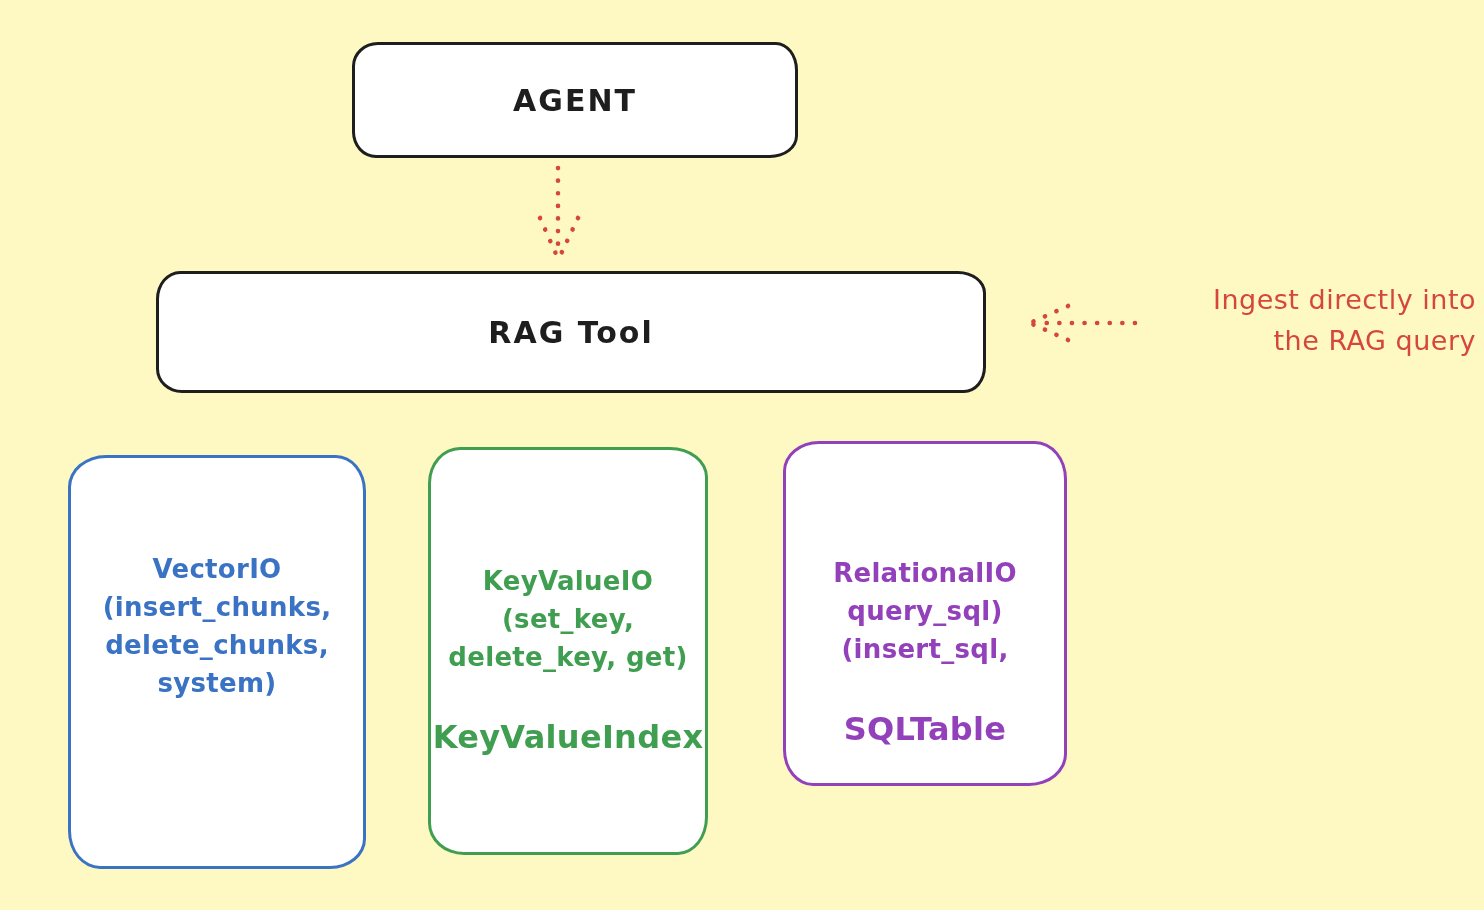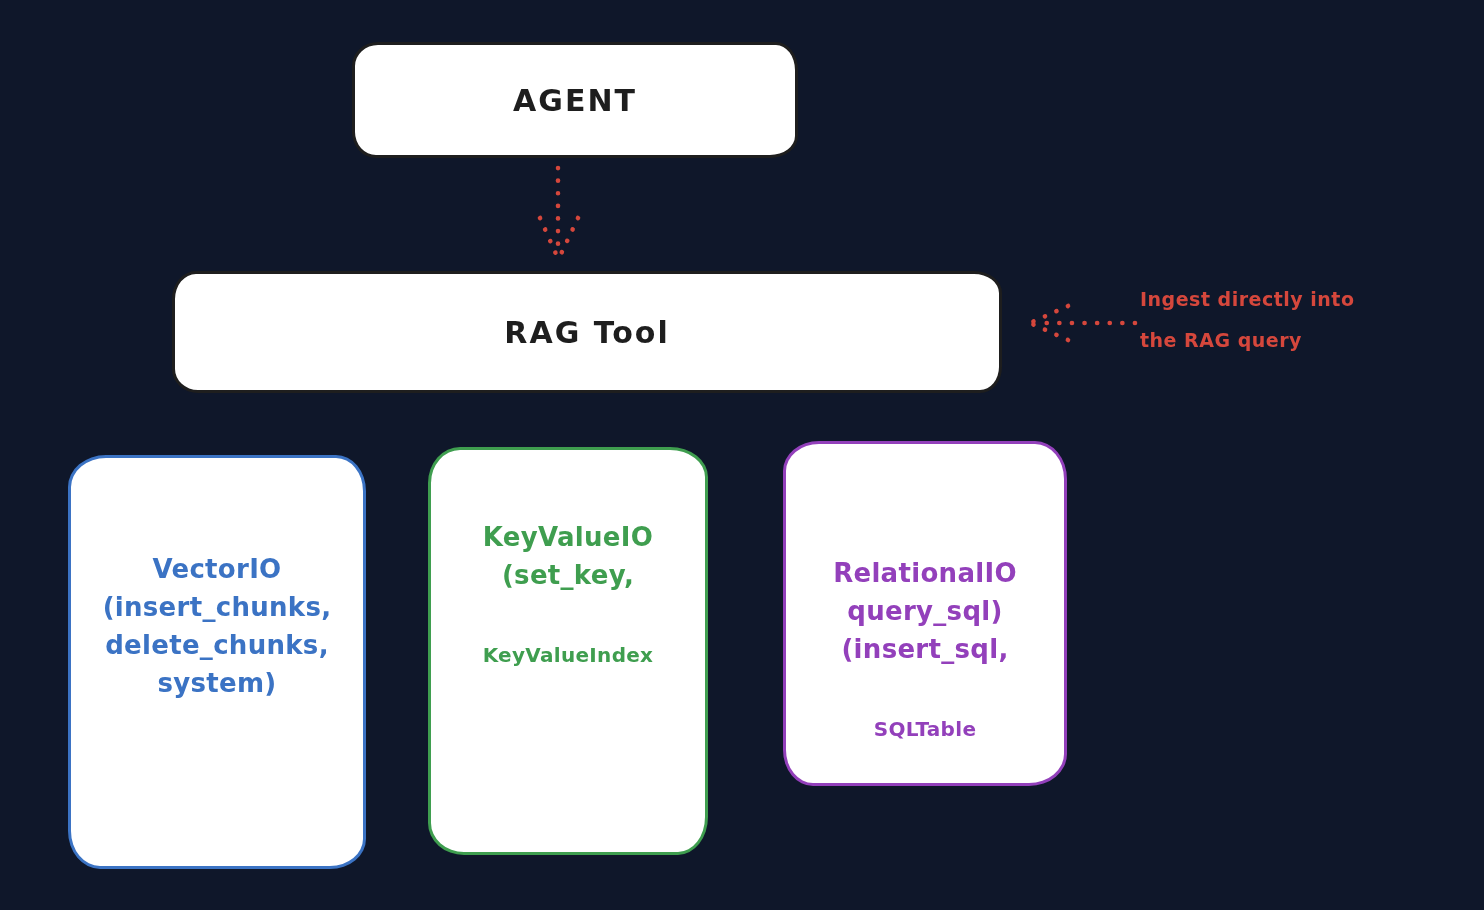--- a/index.html
+++ b/index.html
@@ -1,21 +1,21 @@
 <!DOCTYPE html>
 <html><head>
 <meta charset="utf-8">
 <style>
   * { margin: 0; padding: 0; box-sizing: border-box; }
   html, body { background: #ffffff; }
   .canvas {
     position: relative;
     width: 1484px;
     height: 910px;
-    background: #0f172a;
+    background: #fef9c3;
     font-family: "DejaVu Sans", "Liberation Sans", sans-serif;
     overflow: hidden;
   }
   .node {
     position: absolute;
     border: 3px solid #1e1e1e;
     background: #ffffff;
     display: flex;
     align-items: center;
     justify-content: center;
@@ -27,38 +27,37 @@
     letter-spacing: 2px;
     color: #1e1e1e;
   }
   .agent-node {
     left: 352px; top: 42px; width: 446px; height: 116px;
     border-radius: 26px 22px 28px 24px / 24px 28px 22px 26px;
   }
   .rag-node {
     left: 156px; top: 271px; width: 830px; height: 122px;
     border-radius: 24px 28px 22px 26px / 28px 22px 26px 24px;
-    margin-left: 16px;
   }
   .arrow-svg { position: absolute; overflow: visible; }
   .arrow-svg path, .arrow-svg line {
     fill: none;
     stroke: currentColor;
     stroke-width: 4.6;
     stroke-linecap: round;
     stroke-dasharray: 0.1 12.5;
   }
   .arrow-down { left: 520px; top: 160px; width: 80px; height: 105px; }
   .arrow-left { left: 1015px; top: 298px; width: 125px; height: 52px; }
   .annotation {
     position: absolute;
     left: 1140px; top: 279px; width: 336px;
-    text-align: left;
-    font-size: 19px;
-    font-weight: 700;
+    text-align: right;
+    font-size: 27px;
+    font-weight: 400;
     line-height: 41px;
     letter-spacing: 0.5px;
   }
   .backend {
     position: absolute;
     background: #ffffff;
     border-style: solid;
     border-width: 3.5px;
     display: flex;
     flex-direction: column;
@@ -67,35 +66,35 @@
   .backend .bline {
     font-size: 26px;
     font-weight: 600;
     line-height: 38px;
     text-align: center;
     letter-spacing: 0.3px;
     white-space: nowrap;
   }
   .backend .index-label {
     margin-top: 42px;
-    font-size: 20px;
+    font-size: 32px;
     font-weight: 600;
     line-height: 38px;
     text-align: center;
     letter-spacing: 0.3px;
   }
   .backend-vector {
     left: 68px; top: 455px; width: 298px; height: 414px;
     border-radius: 38px 30px 36px 32px / 32px 36px 30px 38px;
     padding-top: 92px;
   }
   .backend-keyvalue {
     left: 428px; top: 447px; width: 280px; height: 408px;
     border-radius: 32px 38px 30px 36px / 36px 30px 38px 32px;
-    padding-top: 68px;
+    padding-top: 112px;
   }
   .backend-relational {
     left: 783px; top: 441px; width: 284px; height: 345px;
     border-radius: 36px 32px 38px 30px / 30px 38px 32px 36px;
     padding-top: 110px;
   }
 </style>
 </head>
 <body>
 
@@ -129,20 +128,21 @@
   <div class="backend backend-vector" style="border-color: rgb(59, 115, 196); color: rgb(59, 115, 196);">
     <div class="bline">VectorIO</div>
     <div class="bline">(insert_chunks,</div>
     <div class="bline">delete_chunks,</div>
     <div class="bline">system)</div>
   </div>
 
   <div class="backend backend-keyvalue" style="border-color: rgb(63, 158, 79); color: rgb(63, 158, 79);">
     <div class="bline">KeyValueIO</div>
     <div class="bline">(set_key,</div>
+    <div class="bline">delete_key, get)</div>
     <div class="index-label">KeyValueIndex</div>
   </div>
 
   <div class="backend backend-relational" style="border-color: rgb(147, 64, 187); color: rgb(147, 64, 187);">
     <div class="bline">RelationalIO</div>
     <div class="bline">query_sql)</div>
     <div class="bline">(insert_sql,</div>
     <div class="index-label">SQLTable</div>
   </div>
 

